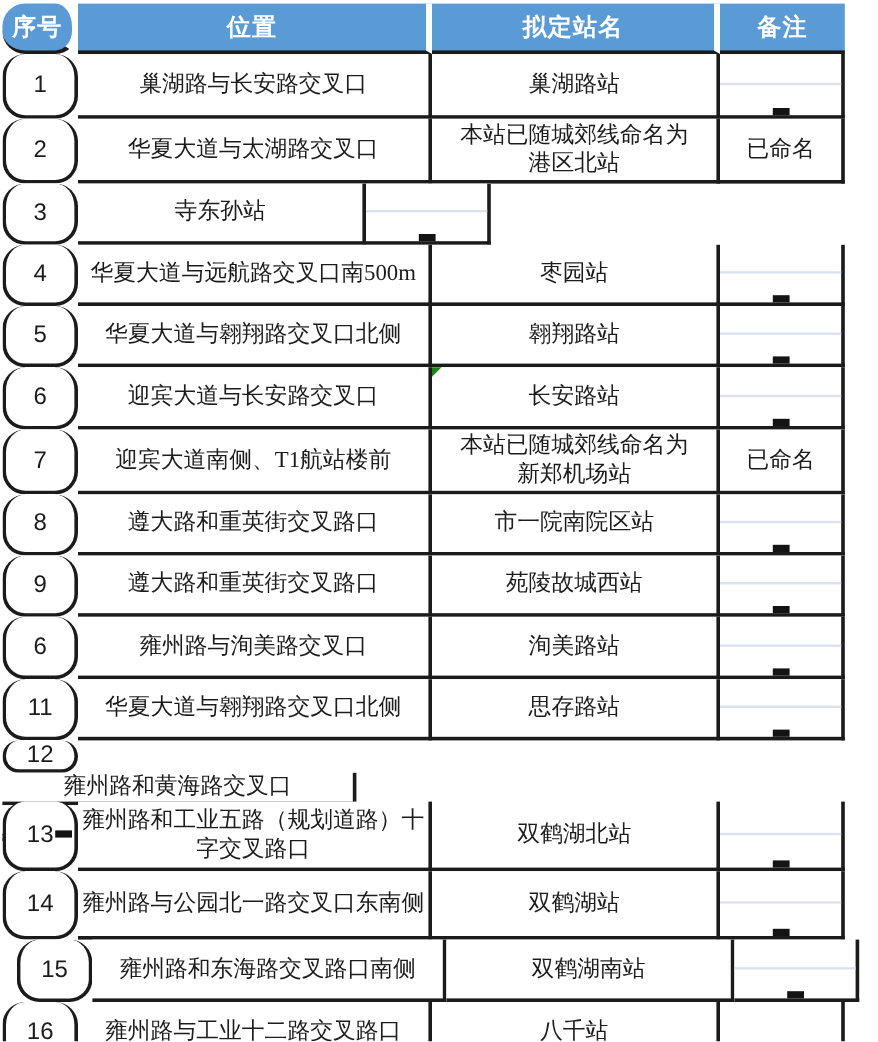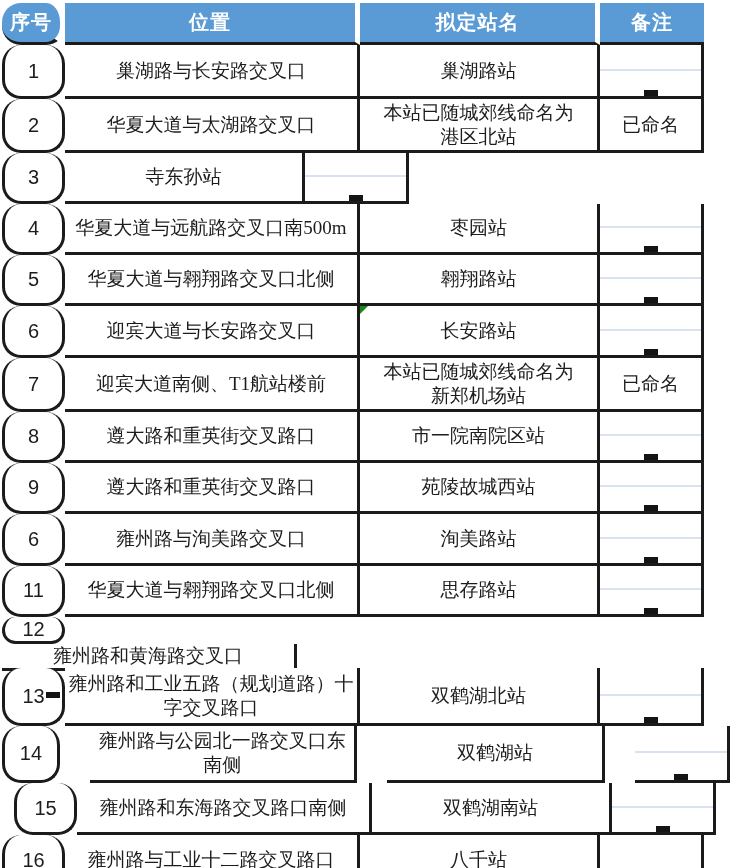--- a/index.html
+++ b/index.html
@@ -255,21 +255,21 @@
 字交叉路口</span>
           </div>
           <div class="cell col-sta w-sta">
             <span class="t">双鹤湖北站</span>
           </div>
           <div class="cell col-rem w-rem">
             <div class="remark-line"></div>
             <div class="remark-dash"></div>
           </div>
         </div>
-        <div class="row" style="height: 57px; gap: 30px;">
+        <div class="row" style="height: 57px;">
           <div class="cell col-no w-no">
             <span class="t">14</span>
           </div>
           <div class="cell col-loc w-loc">
             <span class="t">雍州路与公园北一路交叉口东南侧</span>
           </div>
           <div class="cell col-sta w-sta">
             <span class="t">双鹤湖站</span>
           </div>
           <div class="cell col-rem w-rem">

